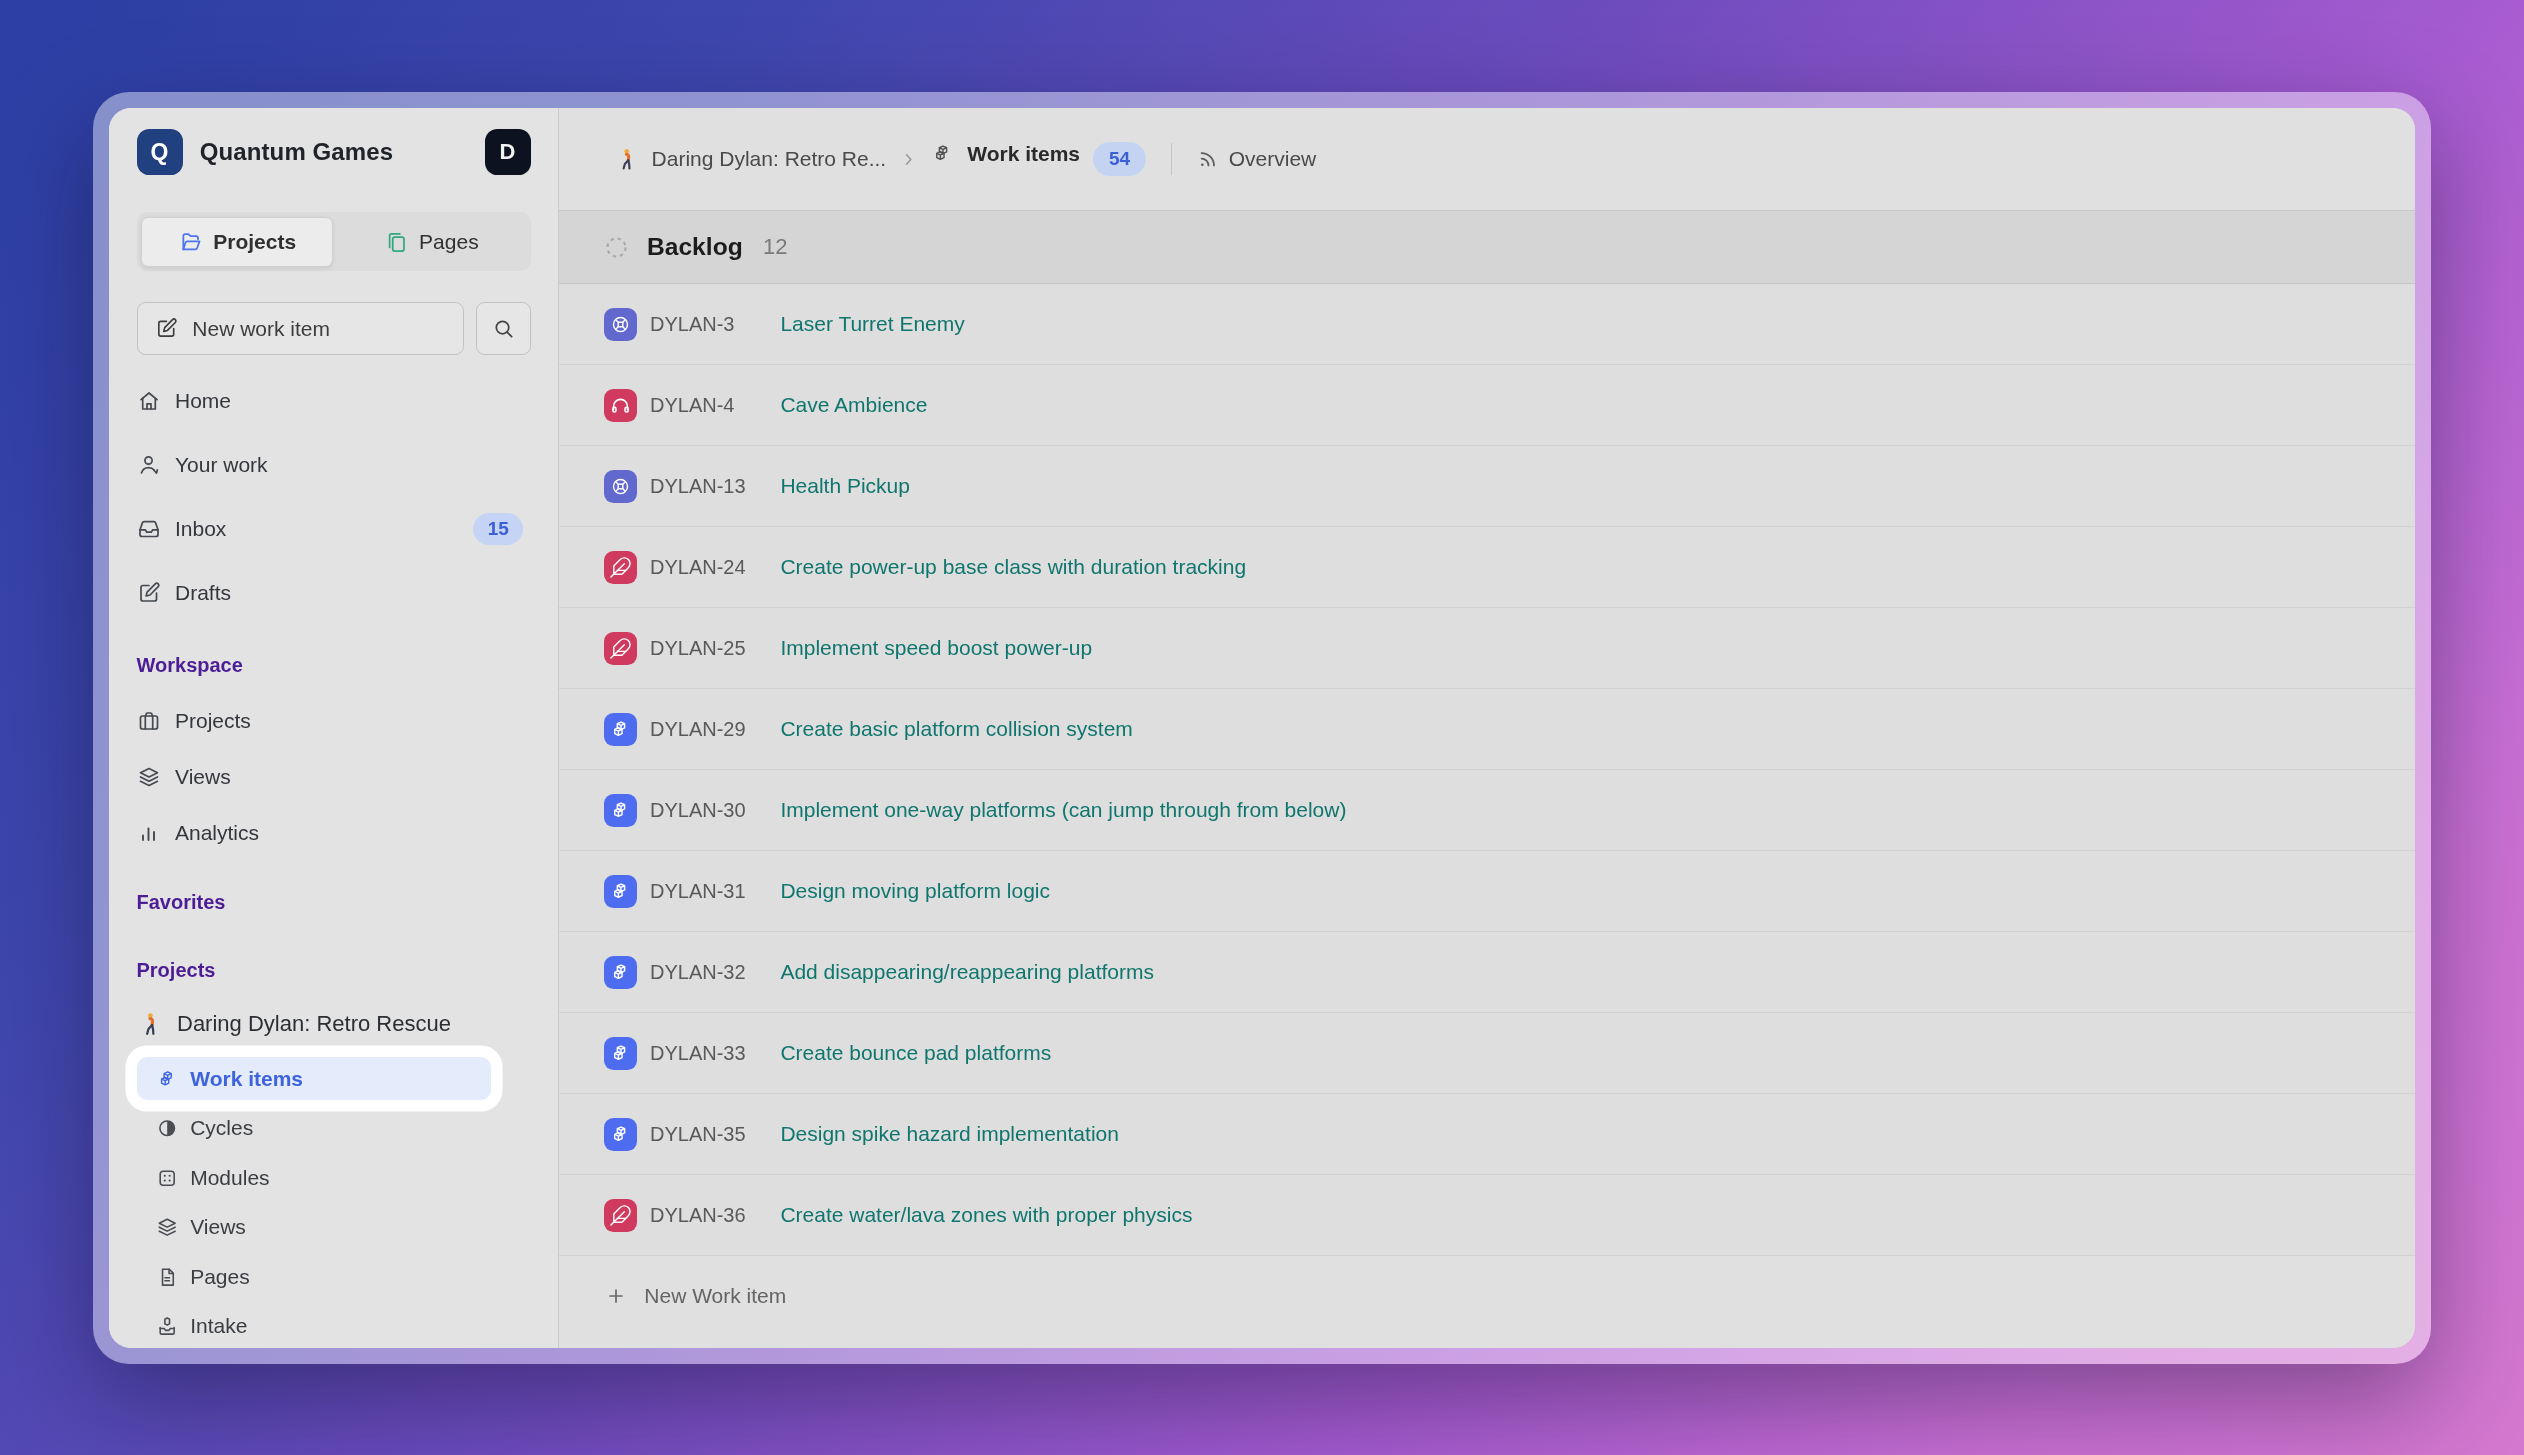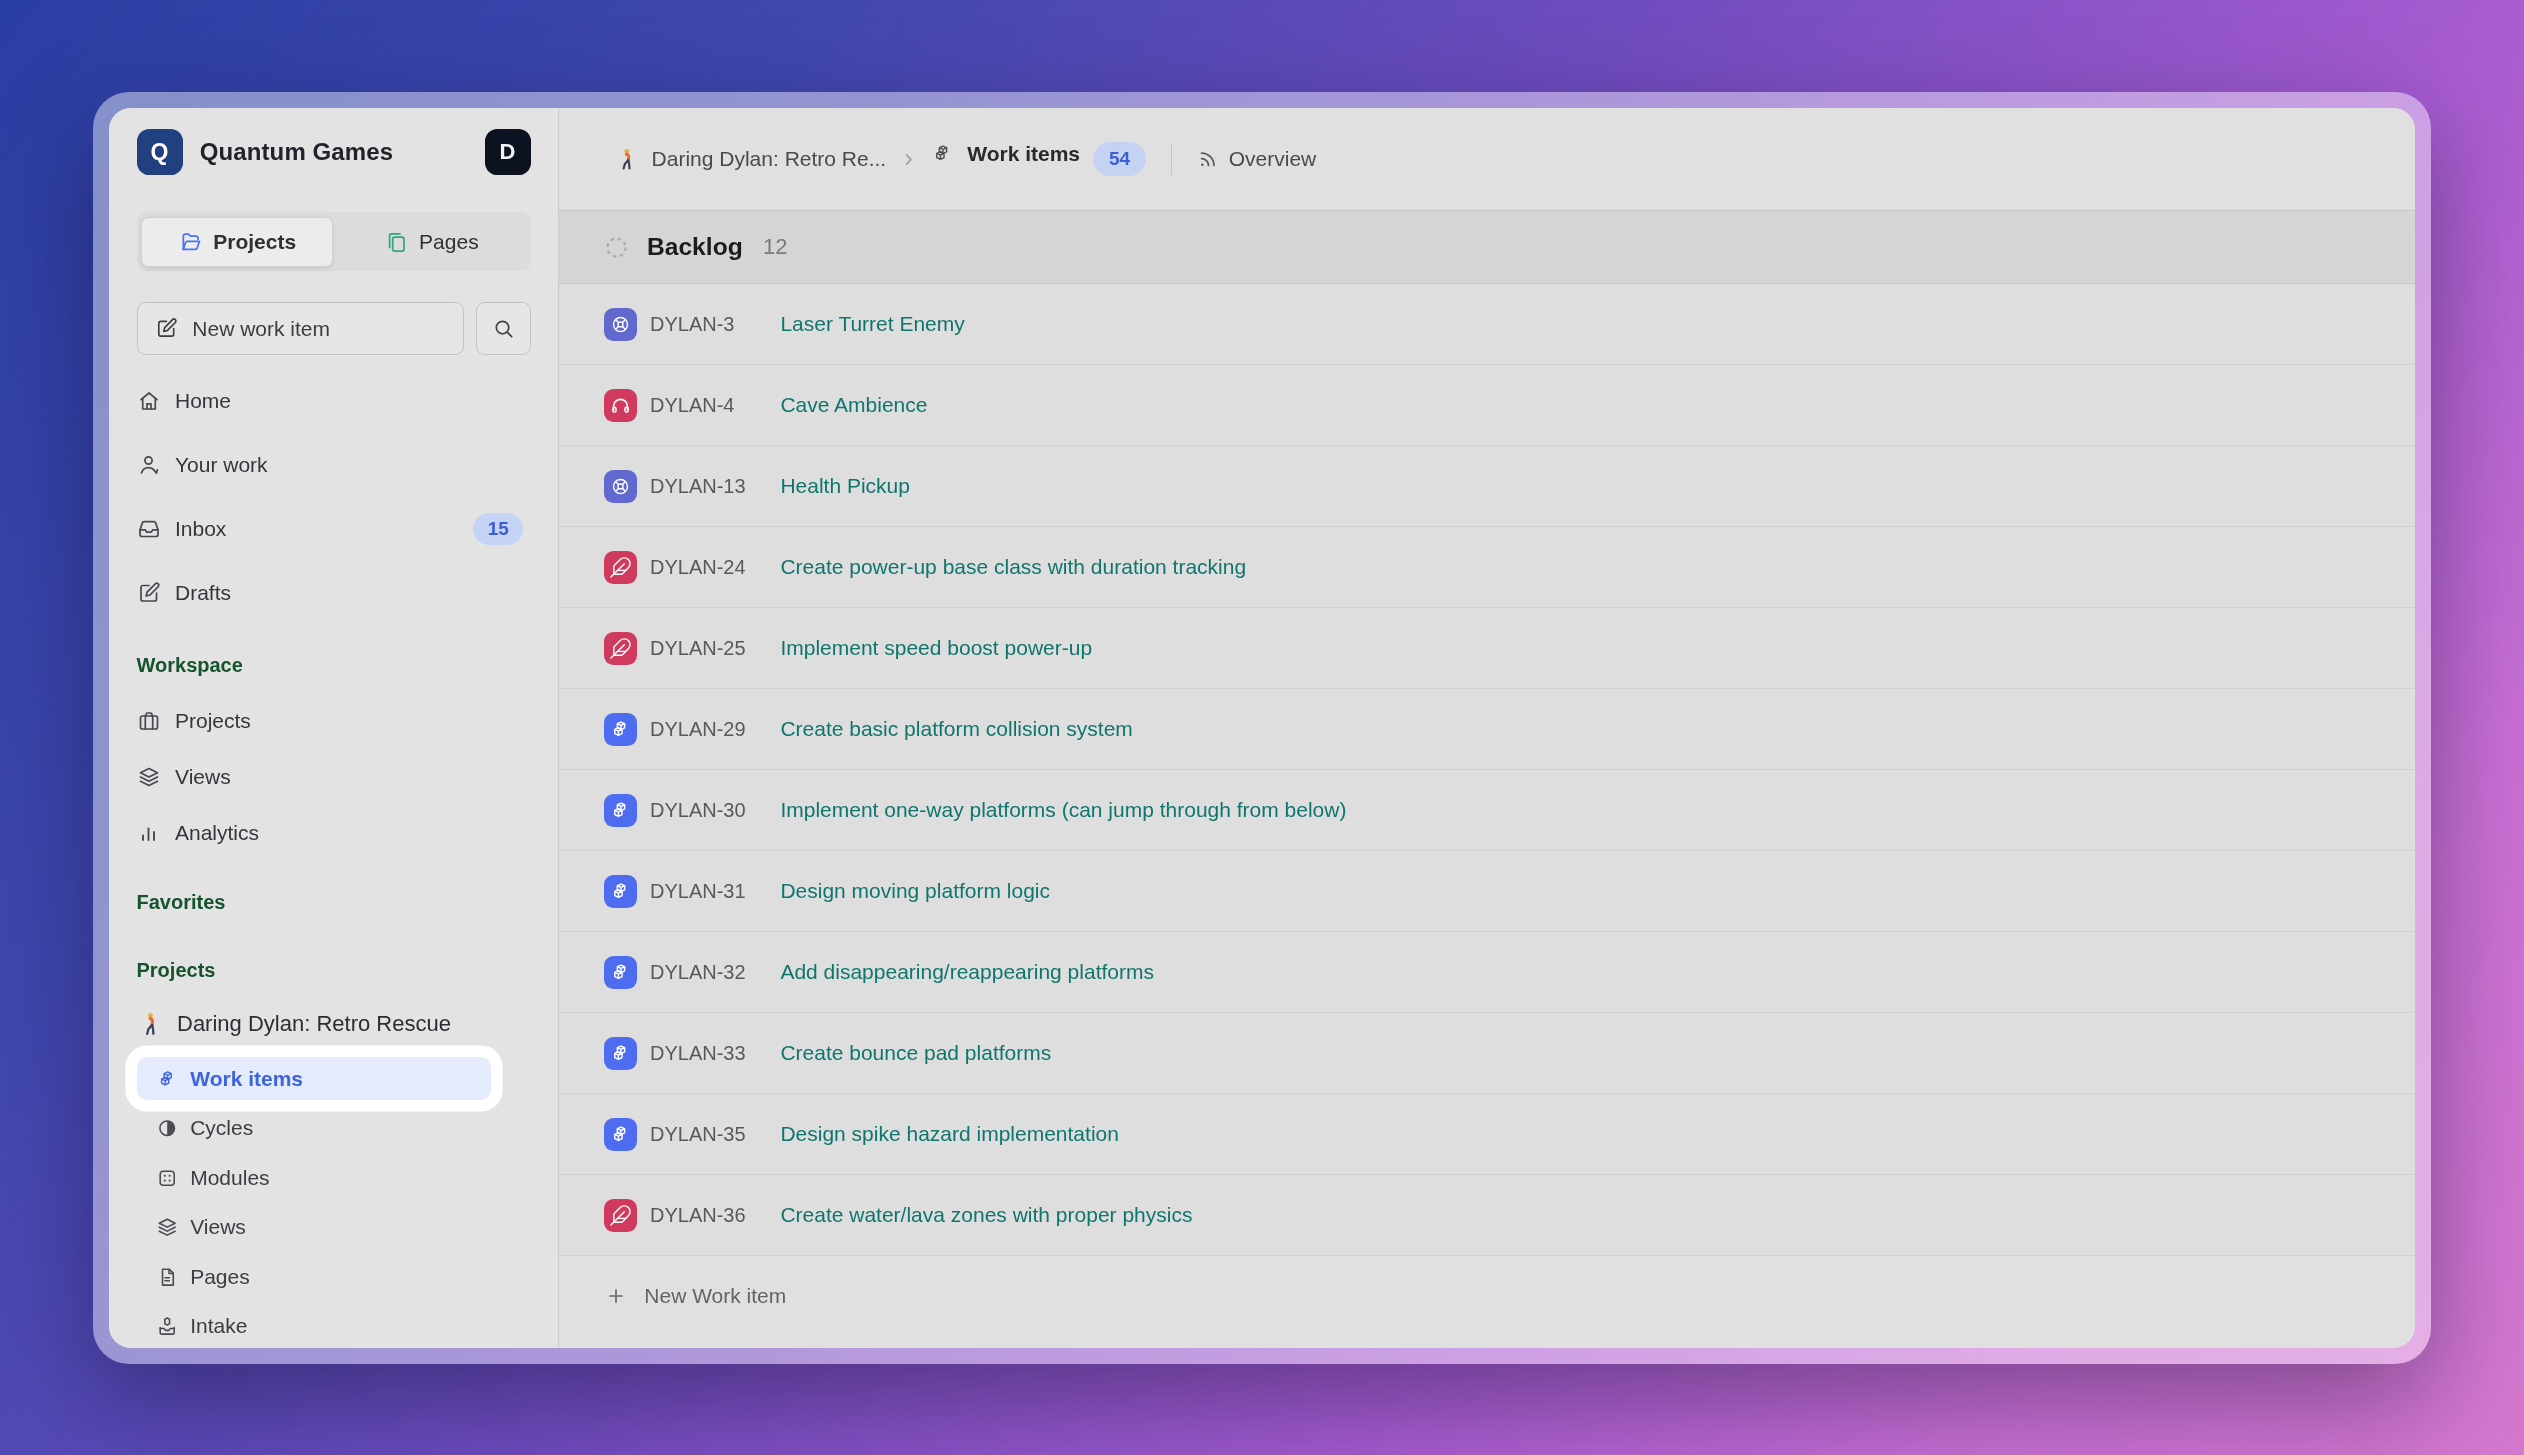--- a/index.html
+++ b/index.html
@@ -61,21 +61,21 @@
   .nav { margin-top:23px; display:flex; flex-direction:column; gap:18px; }
   .nav-item {
     height:46px; display:flex; align-items:center; gap:14.5px; font-size:21px; color:#34373c;
     border-radius:7.2px; padding:0 7.2px 0 0;
   }
   .nav-item .svgi { width:24px; height:24px; color:#46494f; }
   .badge-pill {
     margin-left:auto; background:#c5d3f5; color:#3c5fd3; font-size:19px; font-weight:700;
     border-radius:722px; padding:5px 14.5px;
   }
-  .section-label { font-size:20px; font-weight:600; color:#14532d; height:29px; display:flex; align-items:center; }
+  .section-label { font-size:20px; font-weight:600; color:#4c1d95; height:29px; display:flex; align-items:center; }
   .lbl-workspace { margin-top:35px; }
   .grp { margin-top:19px; display:flex; flex-direction:column; gap:10px; }
   .lbl-favorites { margin-top:32px; }
   .lbl-projects { margin-top:40px; }
   .project-item { margin-top:17.3px; height:46px; display:flex; align-items:center; gap:14.5px; font-size:22px; color:#2b2e33; }
   .project-item .emoji-svg { width:26px; height:26px; }
   .sub-list { margin-top:11.6px; display:flex; flex-direction:column; gap:6.5px; }
   .sub-item {
     height:43px; display:flex; align-items:center; gap:12.3px; font-size:21px; color:#3a3d42;
     padding-left:19px; border-radius:8.7px;

